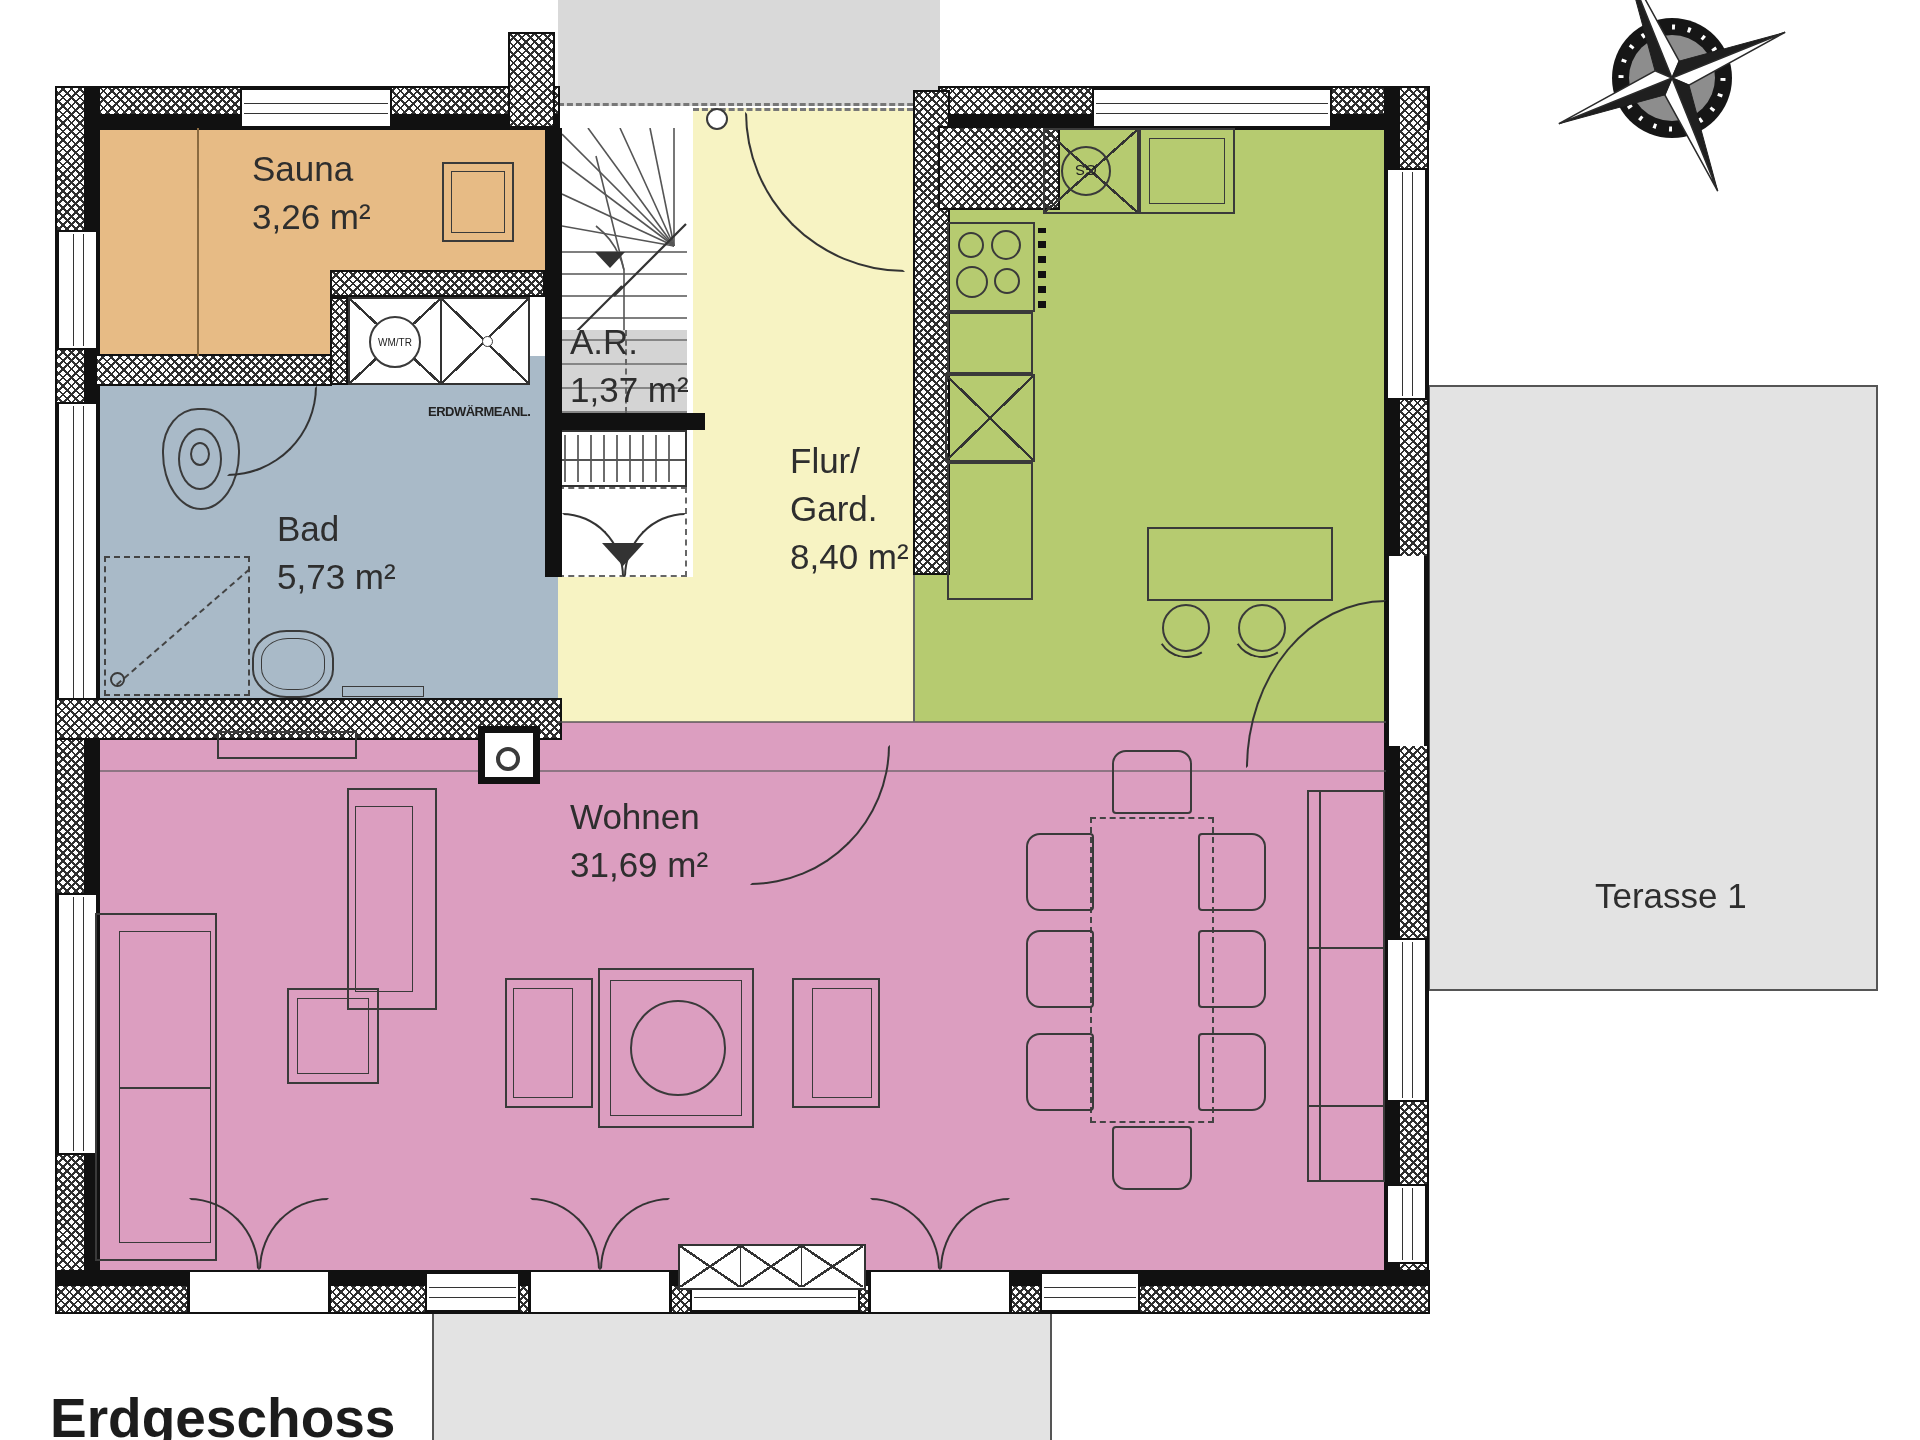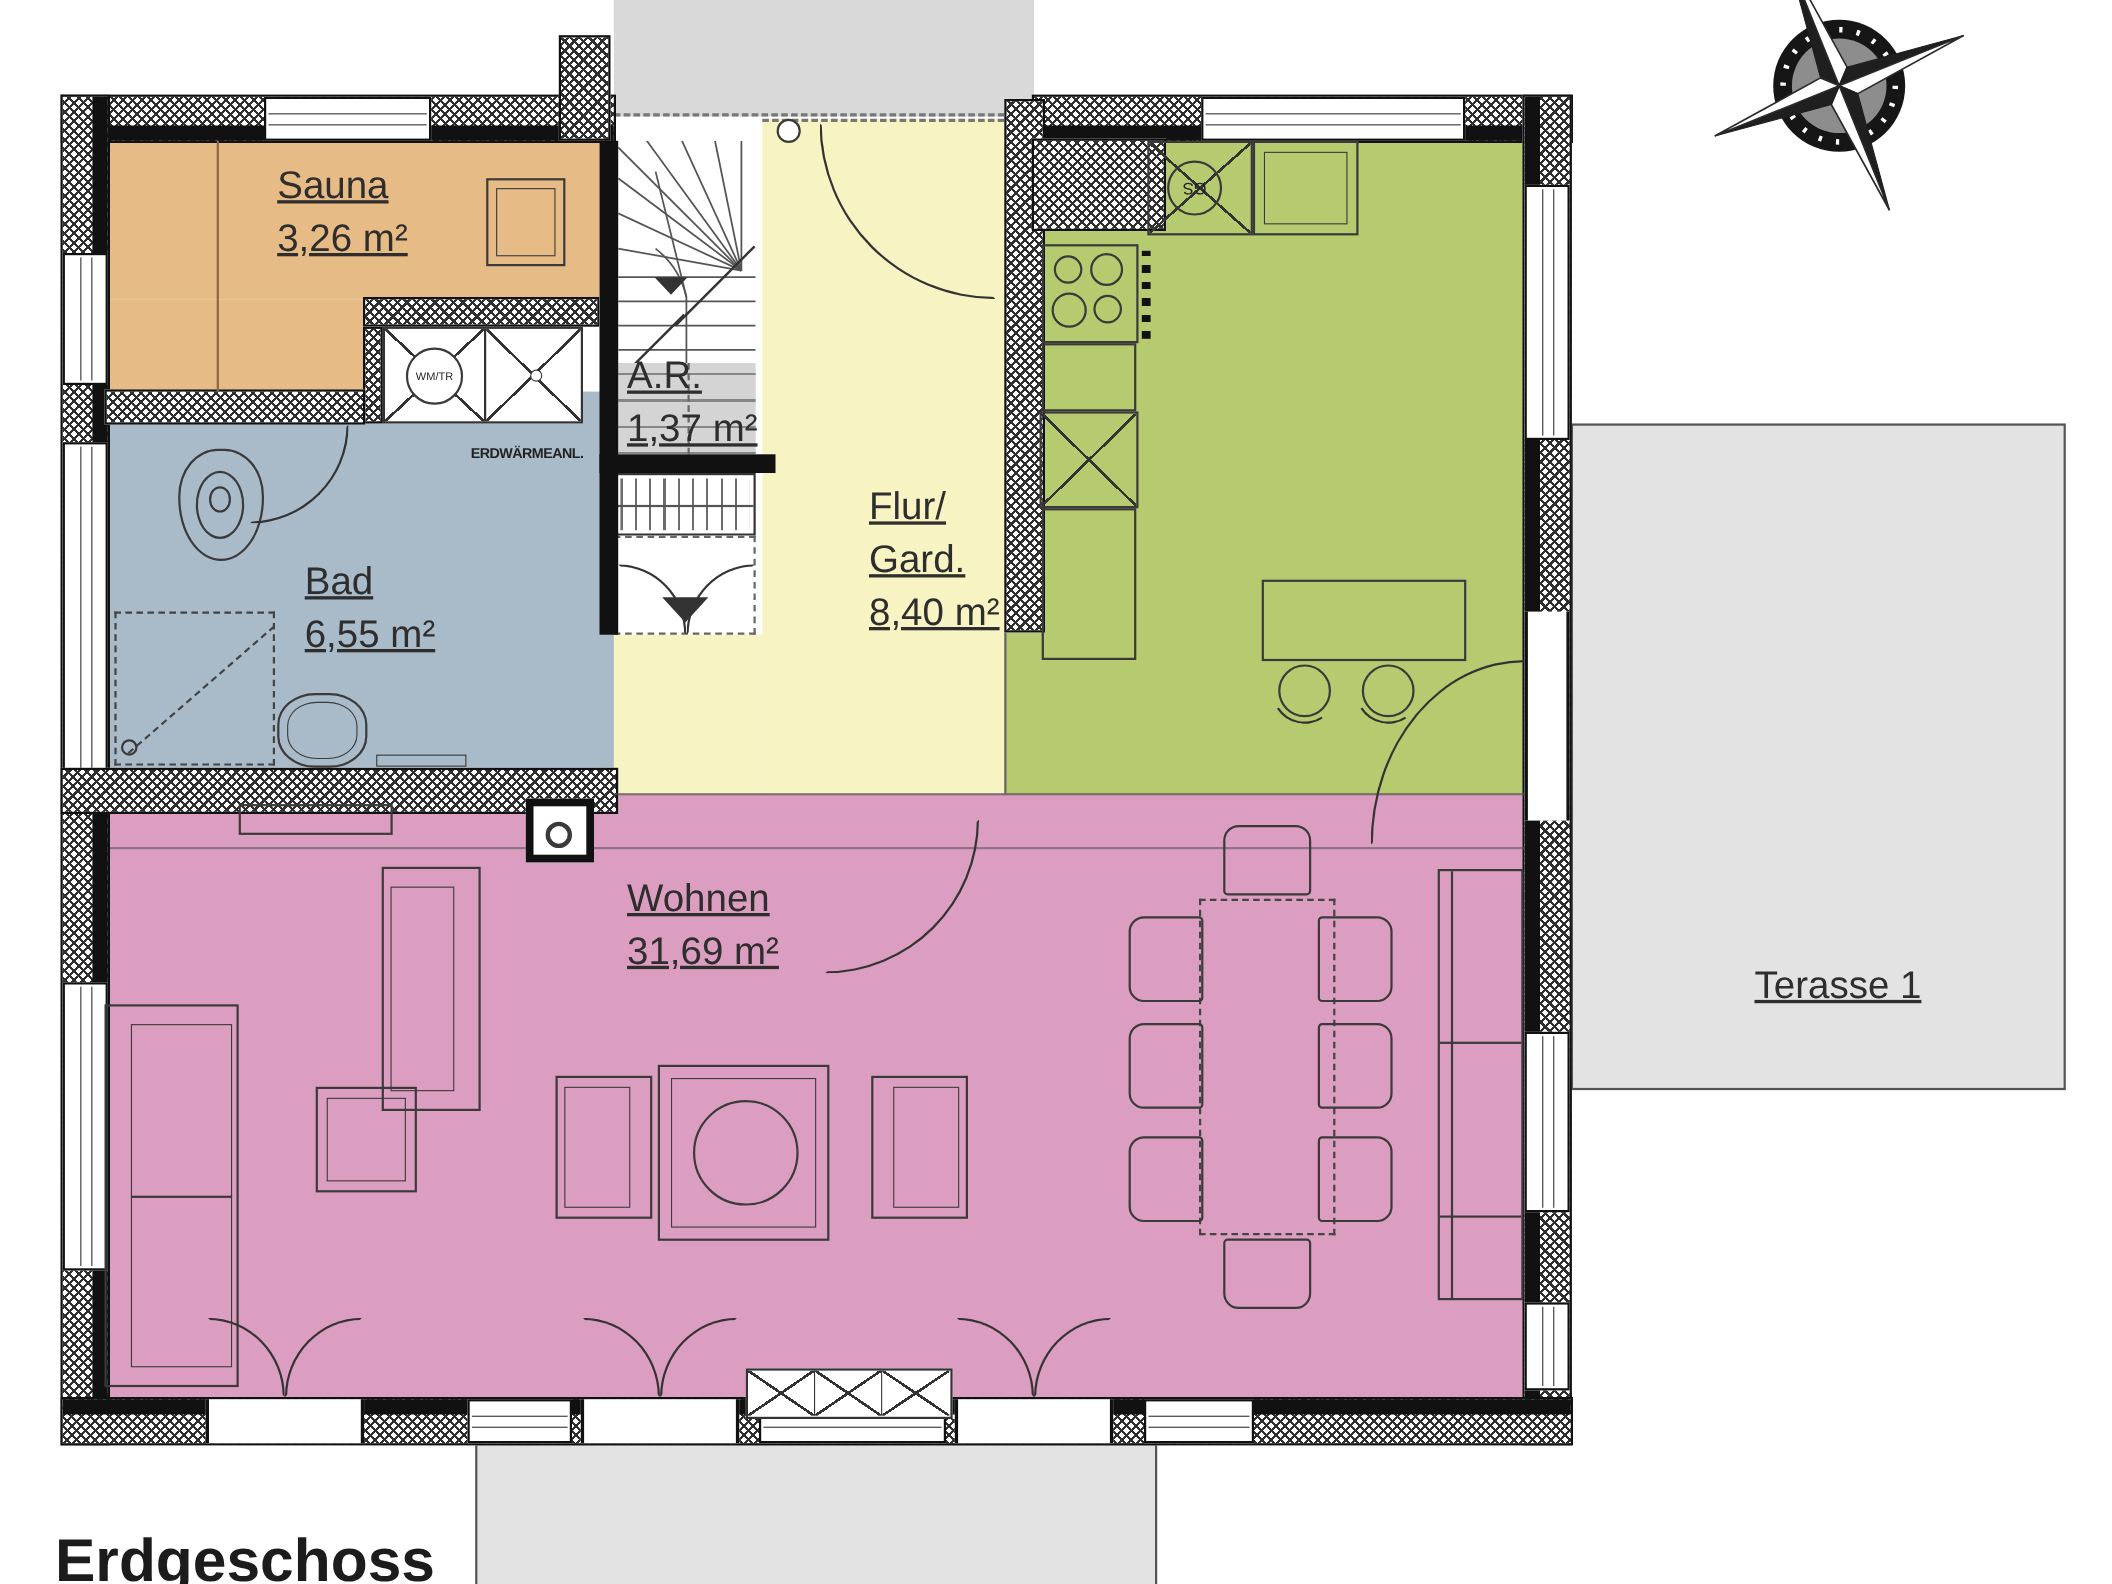--- a/index.html
+++ b/index.html
@@ -31,21 +31,21 @@
   .arc{border:2.2px solid transparent;background:transparent;}
   .arc-br{border-right-color:#333;border-bottom-color:#333;border-bottom-right-radius:100% 100%;}
   .arc-bl{border-left-color:#333;border-bottom-color:#333;border-bottom-left-radius:100% 100%;}
   .arc-tl{border-top-color:#333;border-left-color:#333;border-top-left-radius:100% 100%;}
   .arc-tr{border-top-color:#333;border-right-color:#333;border-top-right-radius:100% 100%;}
   
   .xbg{background-image:
     linear-gradient(to top right,transparent calc(50% - 1.2px),#333 calc(50% - 1.2px) calc(50% + 1.2px),transparent calc(50% + 1.2px)),
     linear-gradient(to bottom right,transparent calc(50% - 1.2px),#333 calc(50% - 1.2px) calc(50% + 1.2px),transparent calc(50% + 1.2px));}
   .rlabel{position:absolute;font-size:35px;line-height:48px;color:#2e2e2e;white-space:nowrap;}
-  .rl{display:block;white-space:pre-line;text-decoration:underline;}
+  .rl{display:block;white-space:pre-line;}
   .small-label{position:absolute;font-size:13px;font-weight:bold;letter-spacing:-.5px;color:#222;}
   .tri{width:0;height:0;border-left:21px solid transparent;border-right:21px solid transparent;border-top:23px solid #333;}
   .title{position:absolute;font-size:55px;font-weight:bold;color:#1c1c1c;}
   .gs-txt{display:block;width:100%;text-align:center;line-height:45px;font-size:15px;transform:rotate(180deg);color:#222;}
   .wm-txt{display:block;width:100%;text-align:center;line-height:49px;font-size:10px;color:#222;}
   .stool-back{border:2.4px solid transparent;border-bottom-color:#333;border-radius:50%;transform:rotate(12deg);}
 </style>
 </head>
 <body>
 
@@ -252,21 +252,21 @@
     <div class="abs xbg" style="left:61px;top:0;width:61px;height:41px;border-right:1.6px solid #333;"></div>
     <div class="abs xbg" style="left:122px;top:0;width:61px;height:41px;"></div>
   </div>
 
   <div class="rlabel" style="left:252px;top:145px;">
     <span class="rl">Sauna</span>
     <span class="rl">3,26 m²</span>
   </div>
   <div class="rlabel" style="left:277px;top:505px;">
     <span class="rl">Bad</span>
-    <span class="rl">6,55 m²</span>
+    <span class="rl">5,73 m²</span>
   </div>
   <div class="rlabel" style="left:570px;top:318px;">
     <span class="rl">A.R.</span>
     <span class="rl">1,37 m²</span>
   </div>
   <div class="rlabel" style="left:790px;top:437px;">
     <span class="rl">Flur/
 Gard.</span>
     <span class="rl">8,40 m²</span>
   </div>

